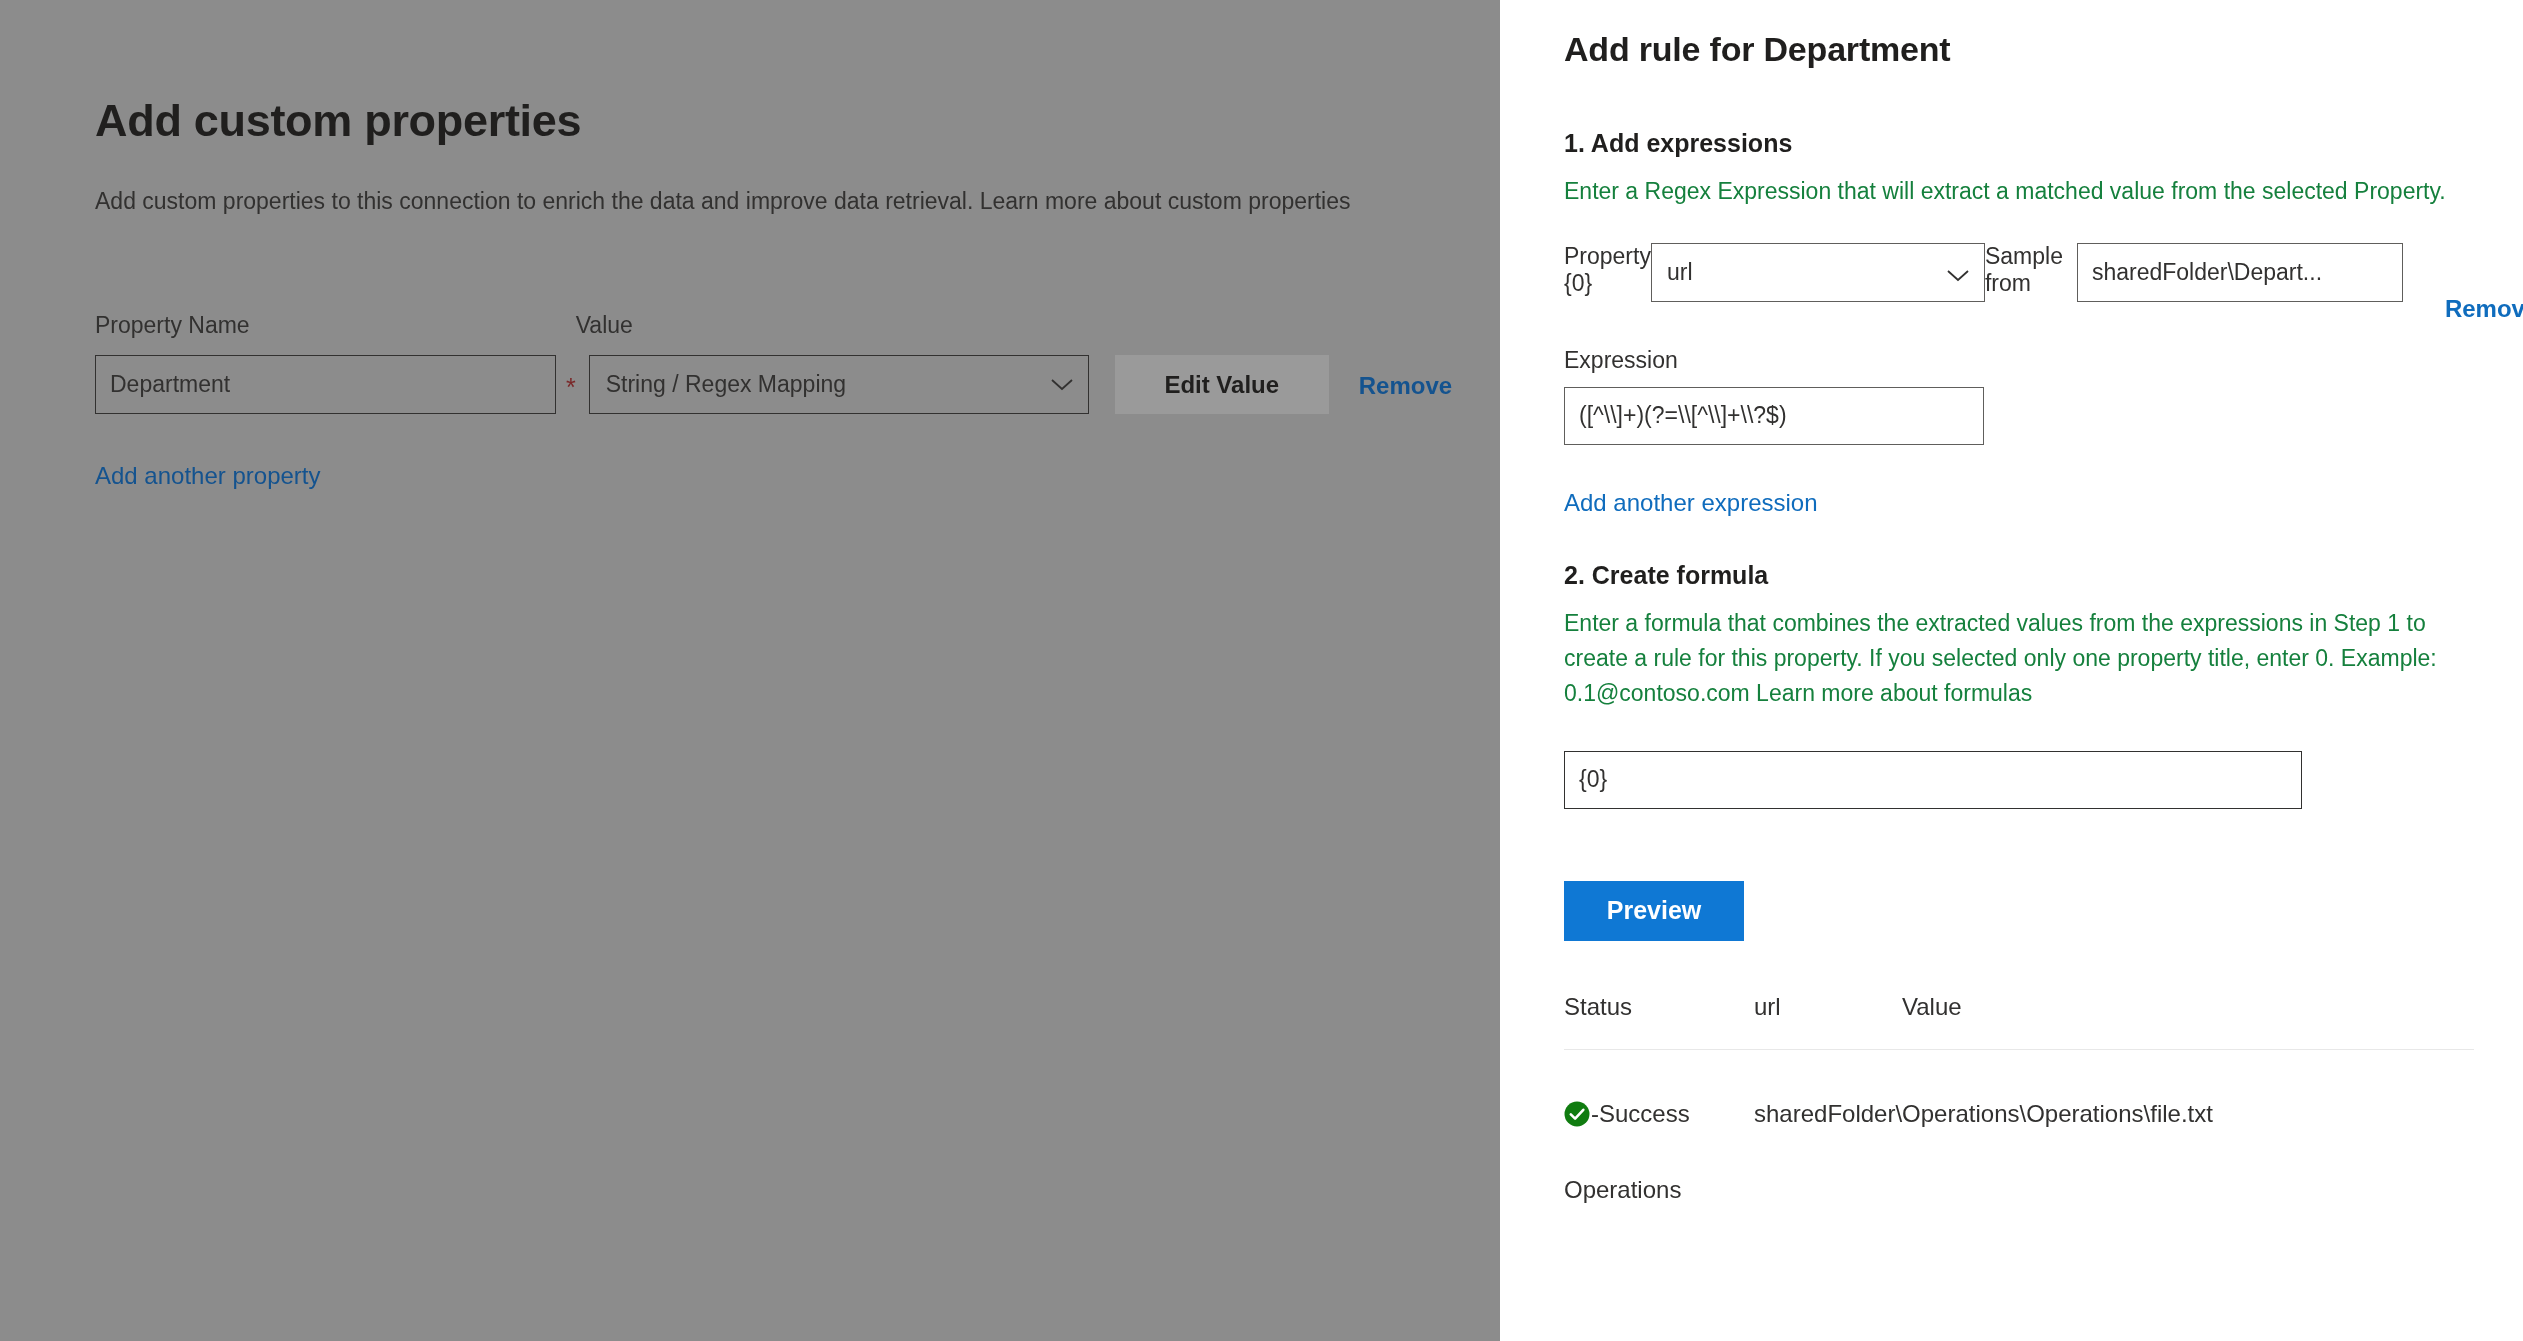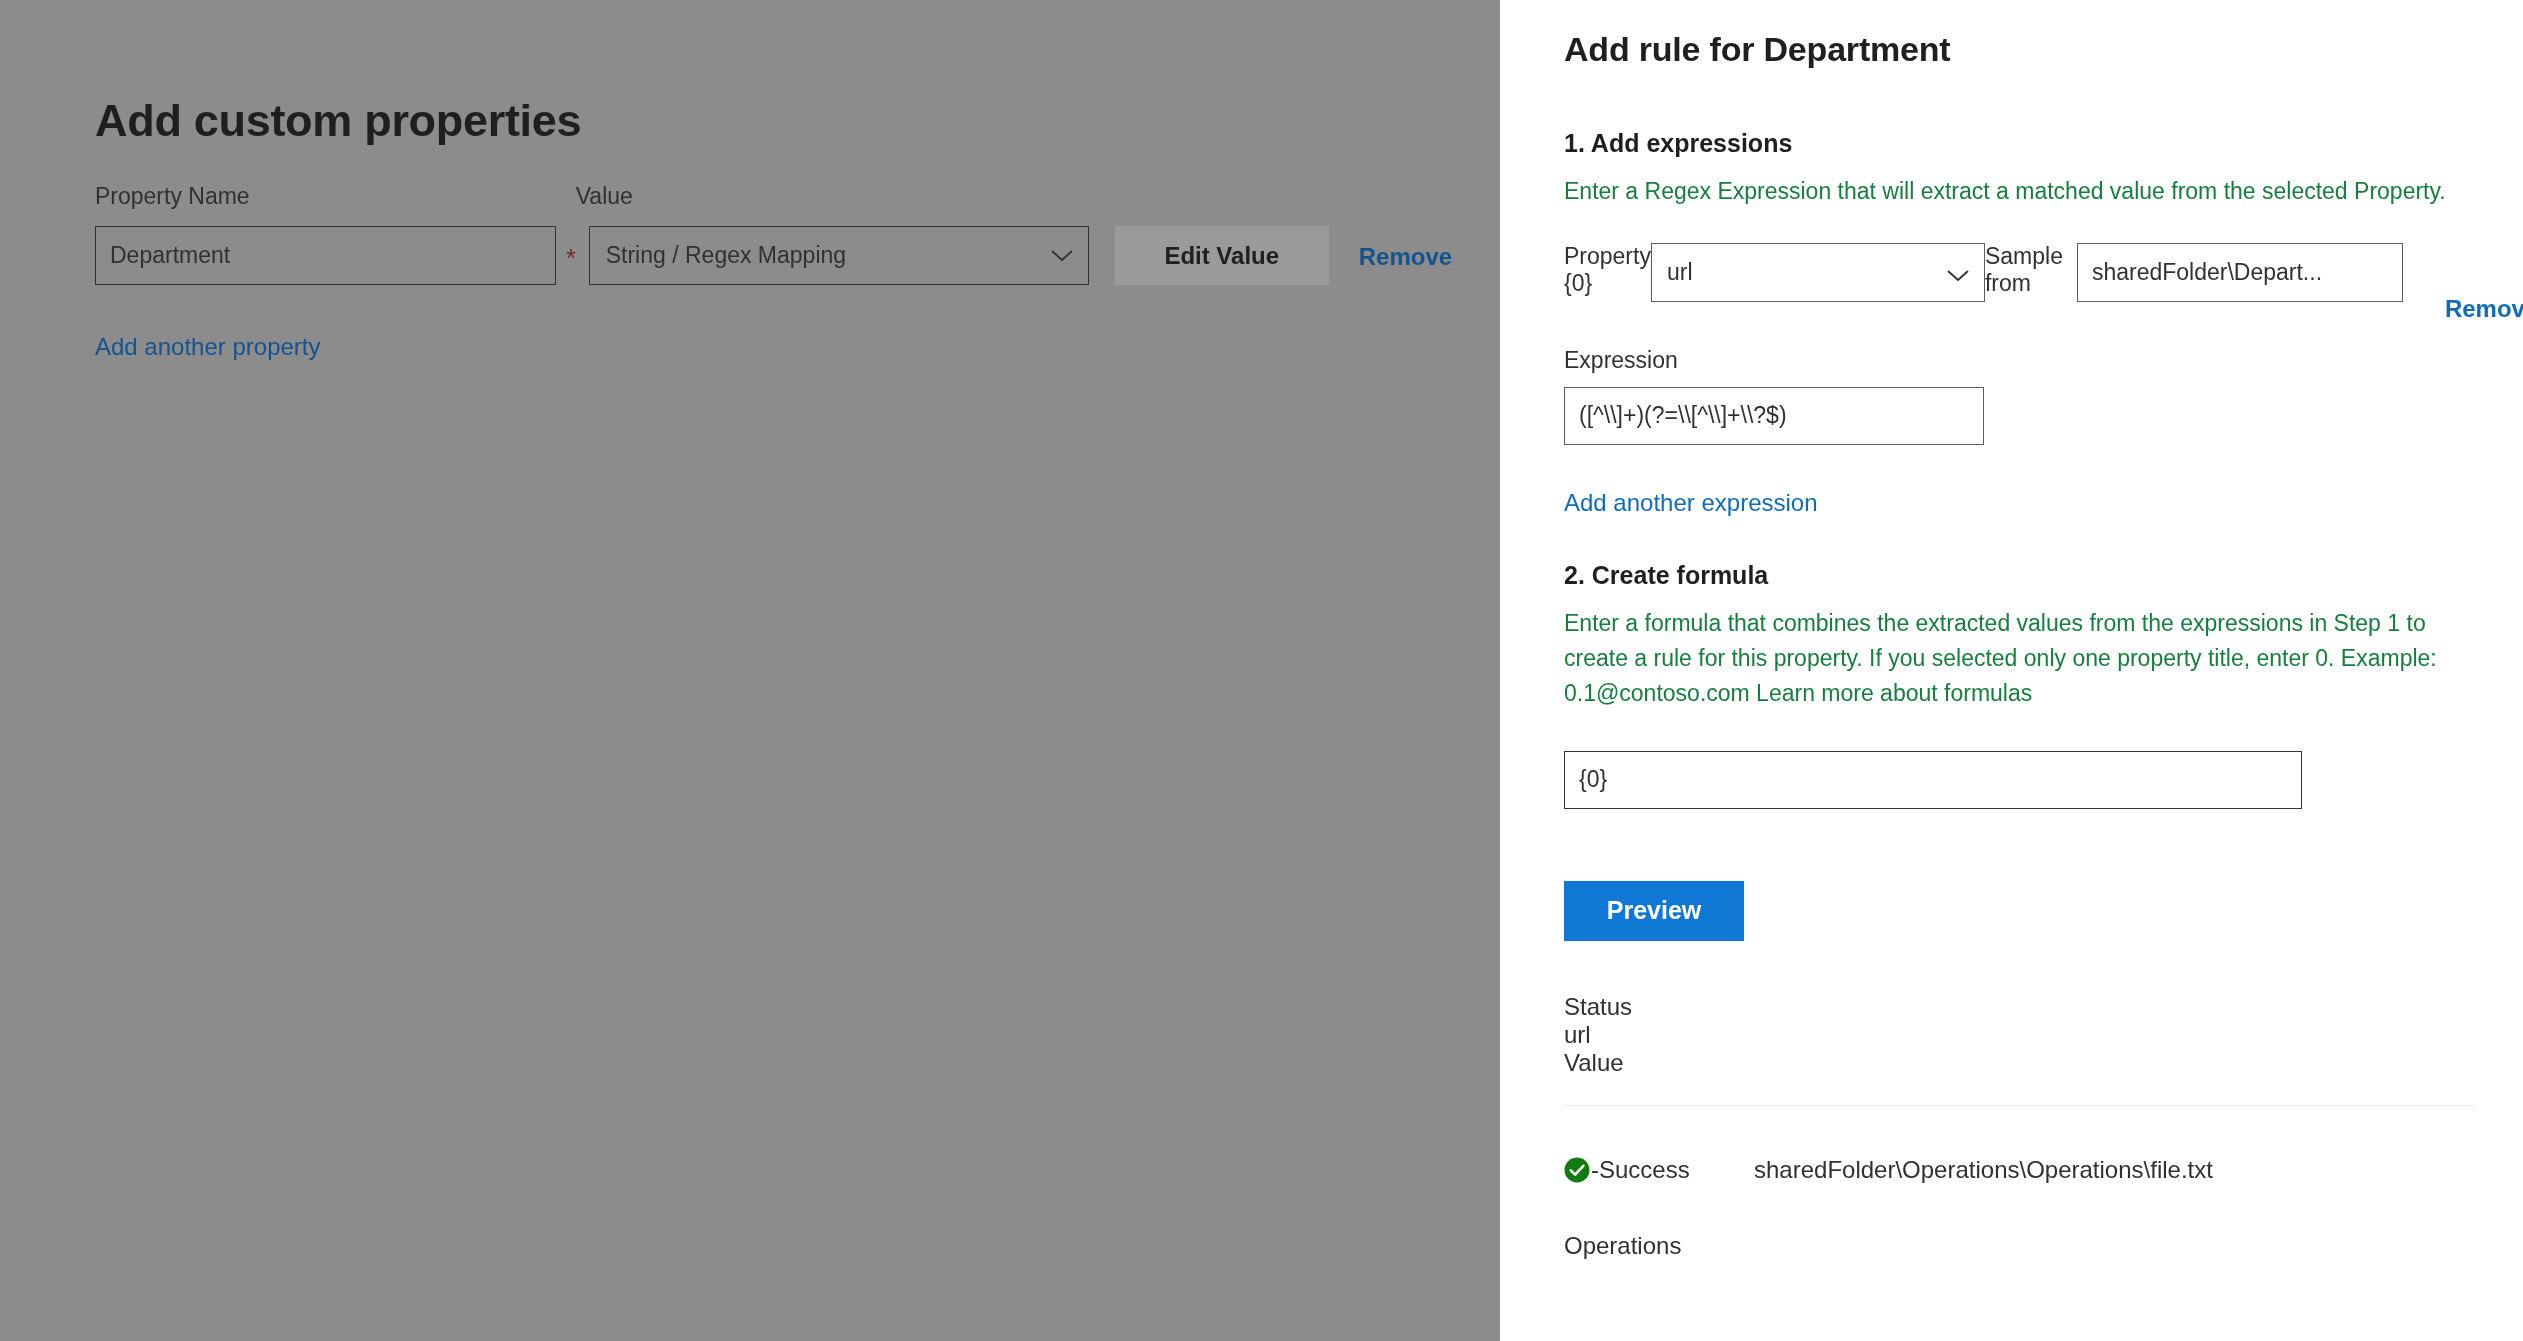--- a/index.html
+++ b/index.html
@@ -240,21 +240,20 @@
     font-weight: 700;
     cursor: pointer;
   }
   .result-table { margin-top: 52px; width: 910px; }
   .rt-head {
     display: flex;
     font-size: 24px;
     color: #323130;
     padding-bottom: 28px;
     border-bottom: 1.5px solid #e8e8e8;
-    flex-direction: column;
   }
   .rt-c1 { width: 190px; }
   .rt-c2 { width: 148px; }
   .rt-c3 { flex: 1; }
   .rt-row {
     display: flex;
     font-size: 24px;
     color: #323130;
     padding-top: 50px;
     align-items: flex-start;
@@ -274,20 +273,21 @@
   }
 </style>
 </head>
 <body>
 
 <div id="backdrop">
   <div id="bg-page">
 
     <div class="bg-title">Add custom properties</div>
 
+    <div class="bg-desc">Add custom properties to this connection to enrich the data and improve data retrieval. Learn more about custom properties</div>
 
     <div class="form-row">
 
       <div class="form-col">
         <div class="field-label">Property Name</div>
         <input class="txt-input" type="text" value="Department" style="">
       </div>
 
       <div class="req-star">*</div>
 

